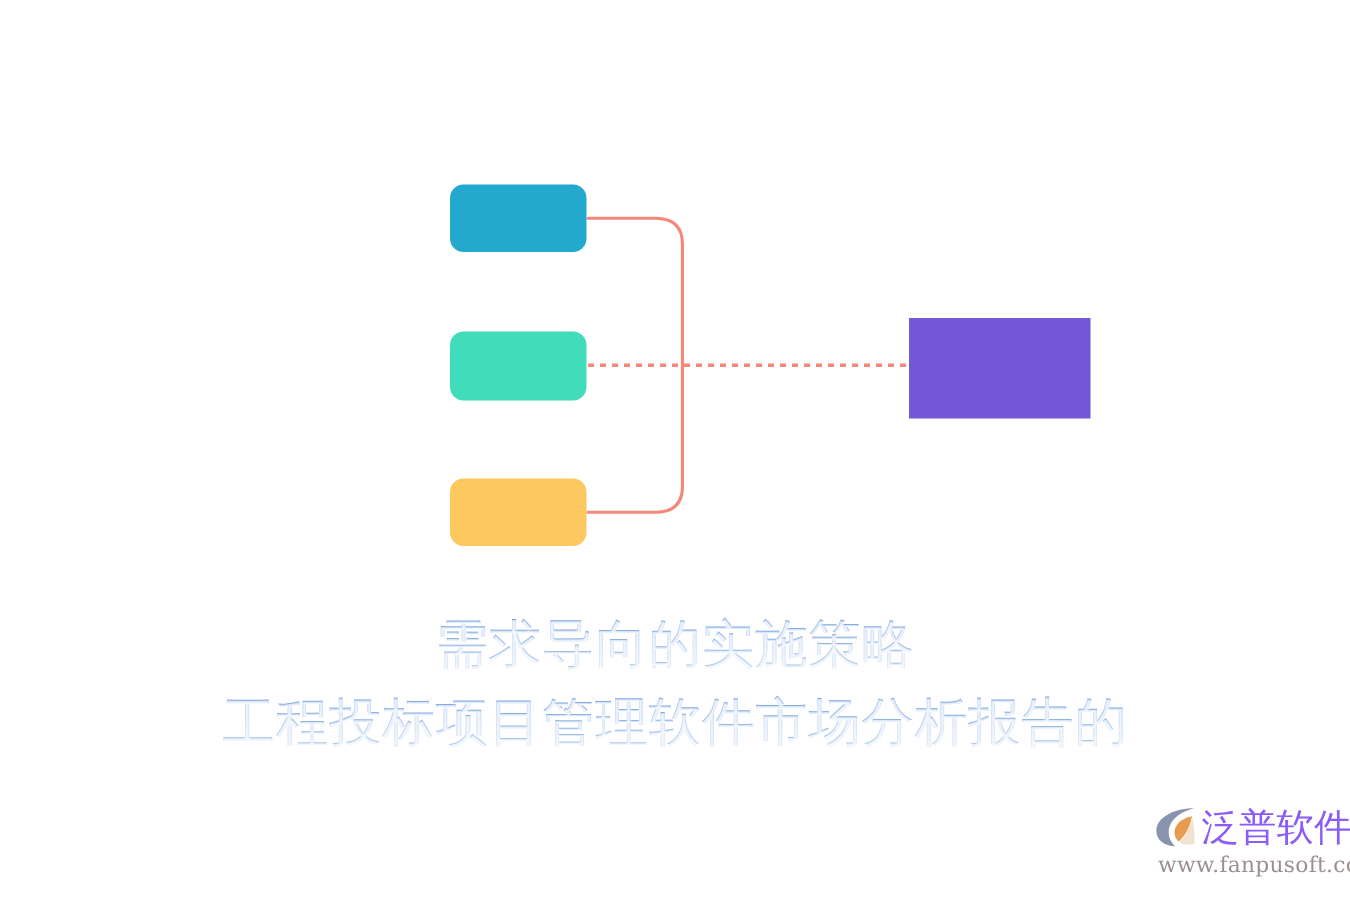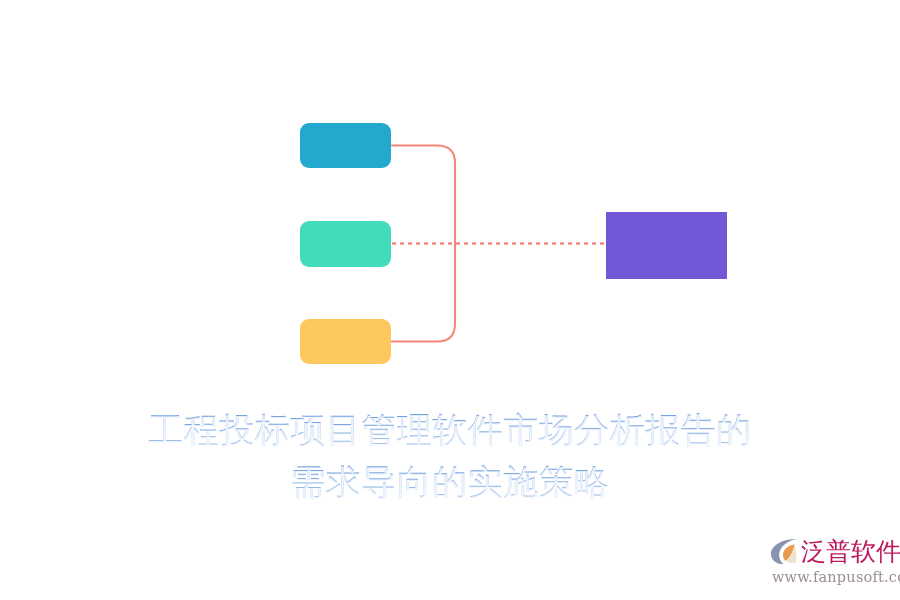--- a/index.html
+++ b/index.html
@@ -111,21 +111,21 @@
   #logo-mark {
     width: 31px;
     height: 31px;
     margin-right: 2px;
     flex: 0 0 auto;
   }
   #logo-wordmark {
     font-family: "DejaVu Sans", "Liberation Sans", sans-serif;
     font-size: 25px;
     line-height: 30px;
-    color: #be185d;
+    color: #8b5cf6;
     letter-spacing: 0px;
     white-space: nowrap;
   }
   #logo-url {
     position: absolute;
     left: 4px;
     top: 33px;
     font-family: "DejaVu Serif", "Liberation Serif", serif;
     font-size: 14.5px;
     line-height: 17px;
@@ -153,22 +153,22 @@
     <div class="node node-rounded" id="node-blue" style="background:#23a8ce;"></div>
 
     <div class="node node-rounded" id="node-green" style="background:#41ddba;"></div>
 
     <div class="node node-rounded" id="node-yellow" style="background:#fdc95f;"></div>
 
     <div class="node node-square" id="node-purple" style="background:#7258d6;"></div>
   </div>
 
   <div id="title-block">
+    <div class="title-line">需求导向的实施策略</div>
     <div class="title-line">工程投标项目管理软件市场分析报告的</div>
-    <div class="title-line">需求导向的实施策略</div>
   </div>
 
   <div id="logo">
     <div id="logo-row">
       <svg id="logo-mark" viewBox="0 0 32 32">
         <path d="M29 3 C14 3 3 10 3 18.5 C3 24.5 8.5 29 16 29 C13 26.5 11.5 23 11.5 19.5 C11.5 12 18.5 5.5 29 3 Z" fill="#8a93ae"></path>
         <path d="M27.5 8.5 C20 10 15.5 14.5 15.5 19.5 C15.5 22 16.5 24.2 18.2 25.8 C22.5 22.5 26 16.5 27.5 8.5 Z" fill="#e89a4e"></path>
         <path d="M18.6 26.1 C22 28.2 26 28.6 29.2 27.4 C29.6 22.2 29 15.5 27.6 9.1 C26.1 17 22.8 22.8 18.6 26.1 Z" fill="#f0e2cf"></path>
       </svg>
       <span id="logo-wordmark">泛普软件</span>

